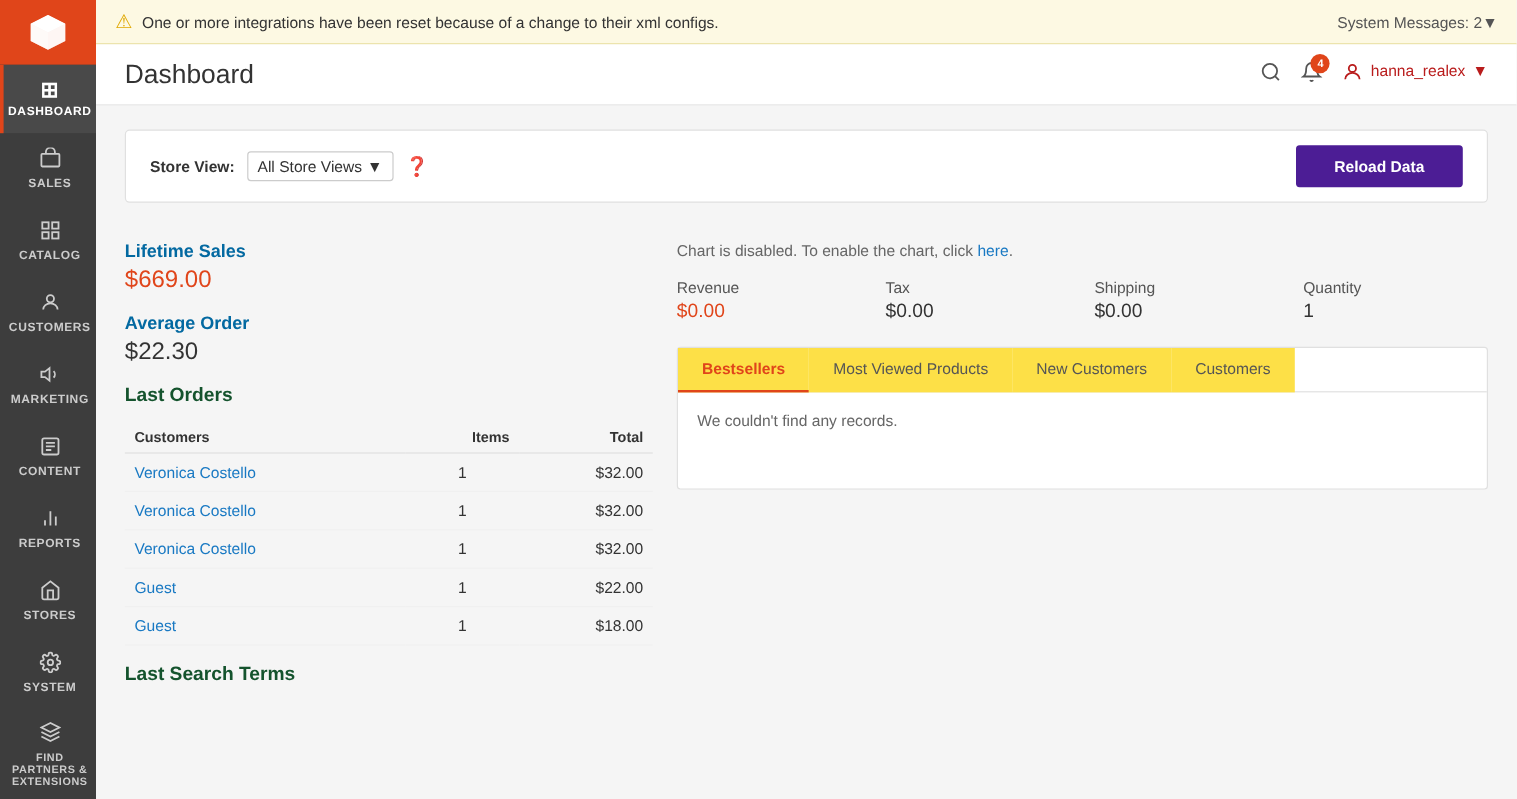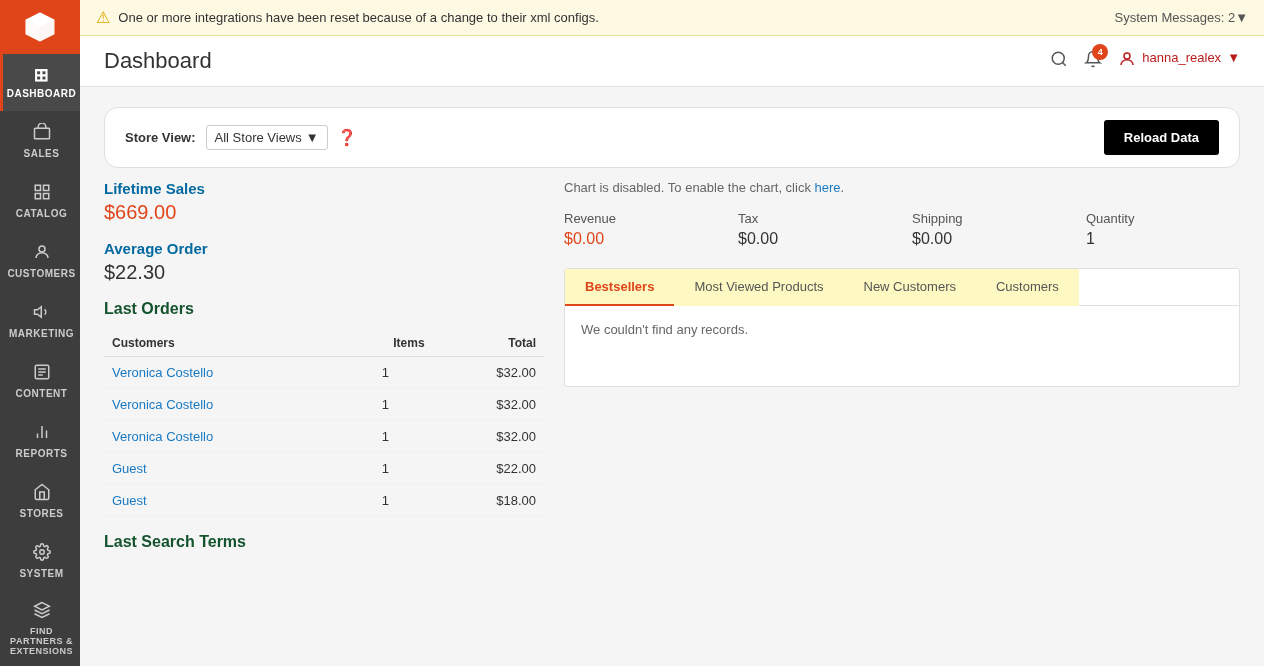--- a/index.html
+++ b/index.html
@@ -101,44 +101,44 @@
       flex: 1;
       padding: 20px 24px;
       overflow-y: auto;
       background: #f5f5f5;
     }
 
     
     .store-view-bar {
       background: #fff;
       border: 1px solid #e0e0e0;
-      border-radius: 14px;
+      border-radius: 4px;
       padding: 12px 20px;
       display: flex;
       align-items: center;
       justify-content: space-between;
-      margin-bottom: 12px;
+      margin-bottom: 32px;
     }
     .store-view-left { display: flex; align-items: center; gap: 10px; }
     .store-view-label { font-weight: 600; color: #333; font-size: 13px; }
     .store-view-select {
       display: flex; align-items: flex-start; gap: 4px;
       border: 1px solid #ccc;
       border-radius: 3px;
       padding: 4px 8px;
       cursor: pointer;
       font-size: 13px;
       background: #fff;
     }
     .help-icon { color: #aaa; font-size: 16px; cursor: pointer; }
     .reload-btn {
-      background: #000000;
+      background: #4c1d95;
       color: #fff;
       border: none;
-      padding: 10px 20px;
+      padding: 10px 32px;
       border-radius: 3px;
       font-size: 13px;
       font-weight: 600;
       cursor: pointer;
     }
 
     
     .dashboard-grid {
       display: grid;
       grid-template-columns: 440px 1fr;
@@ -193,21 +193,21 @@
     .stat-value-orange { font-size: 16px; color: #e0451a; }
     .stat-value-dark { font-size: 16px; color: #333; }
 
     
     .tabs-container { border: 1px solid #e0e0e0; border-radius: 3px; background: #fff; }
     .tabs-header { display: flex; border-bottom: 1px solid #e0e0e0; }
     .tab-btn {
       padding: 10px 20px;
       font-size: 13px;
       cursor: pointer;
-      background: #fef9c3;
+      background: #fde047;
       border: none;
       color: #555;
       border-bottom: 2px solid transparent;
       margin-bottom: -1px;
     }
     .tab-btn.active {
       color: #e0451a;
       border-bottom: 2px solid #e0451a;
       font-weight: 600;
     }

